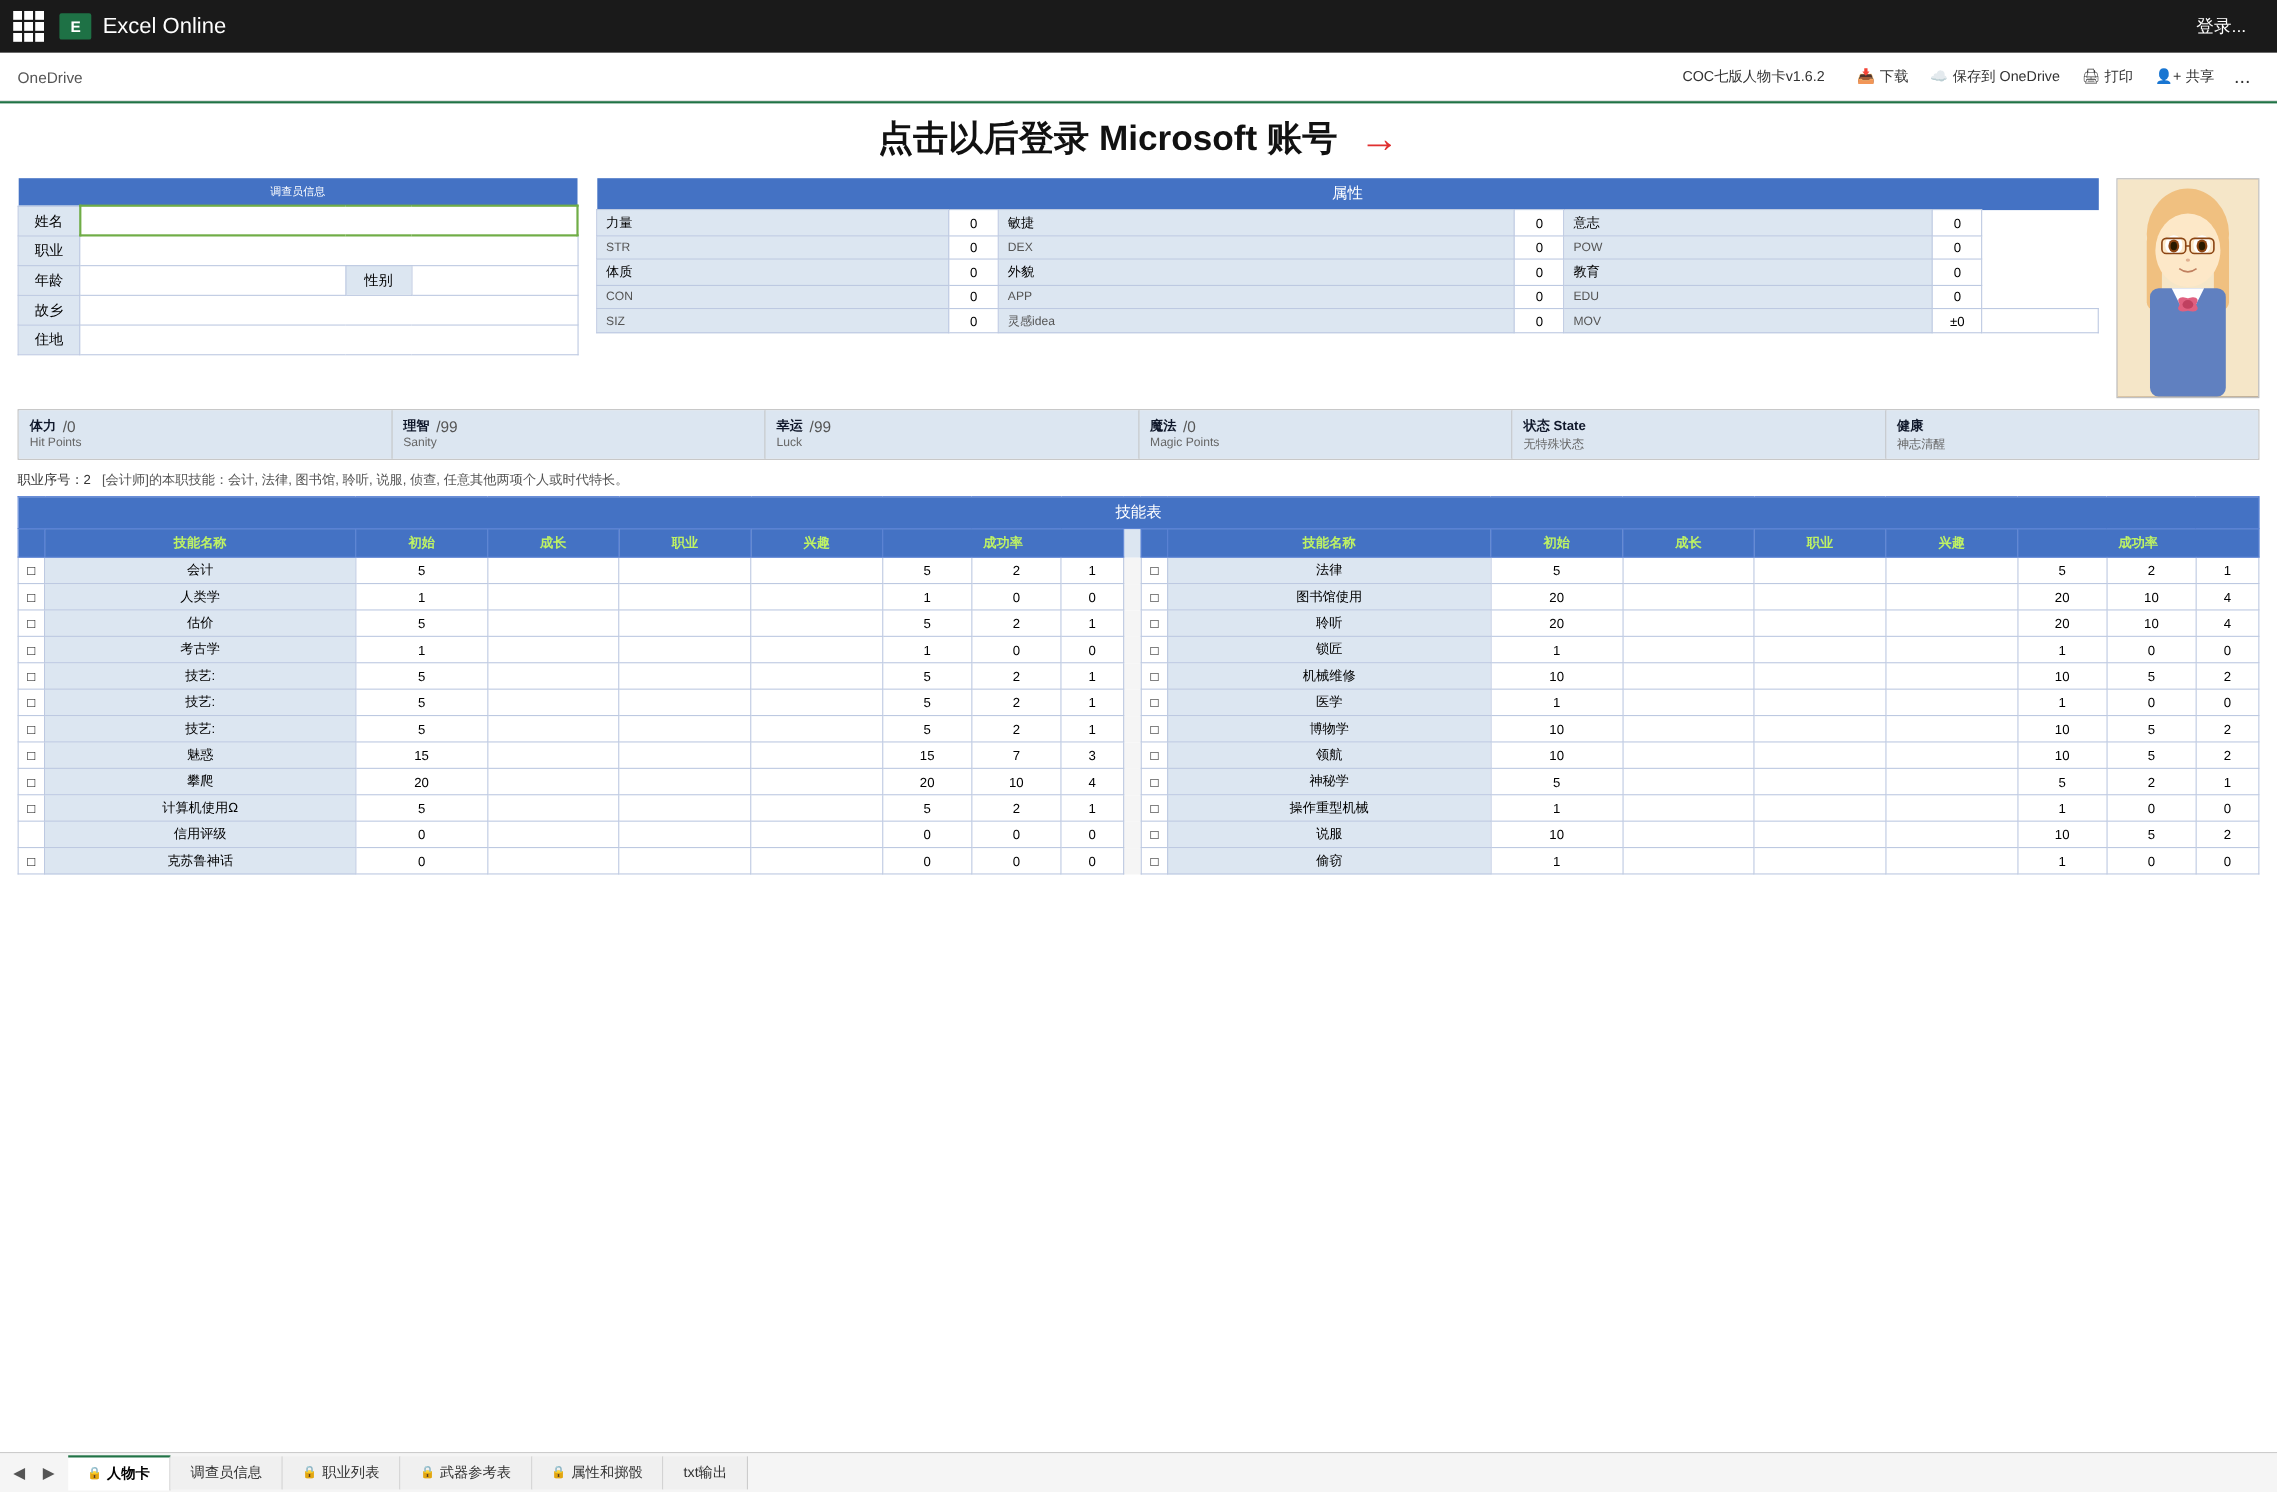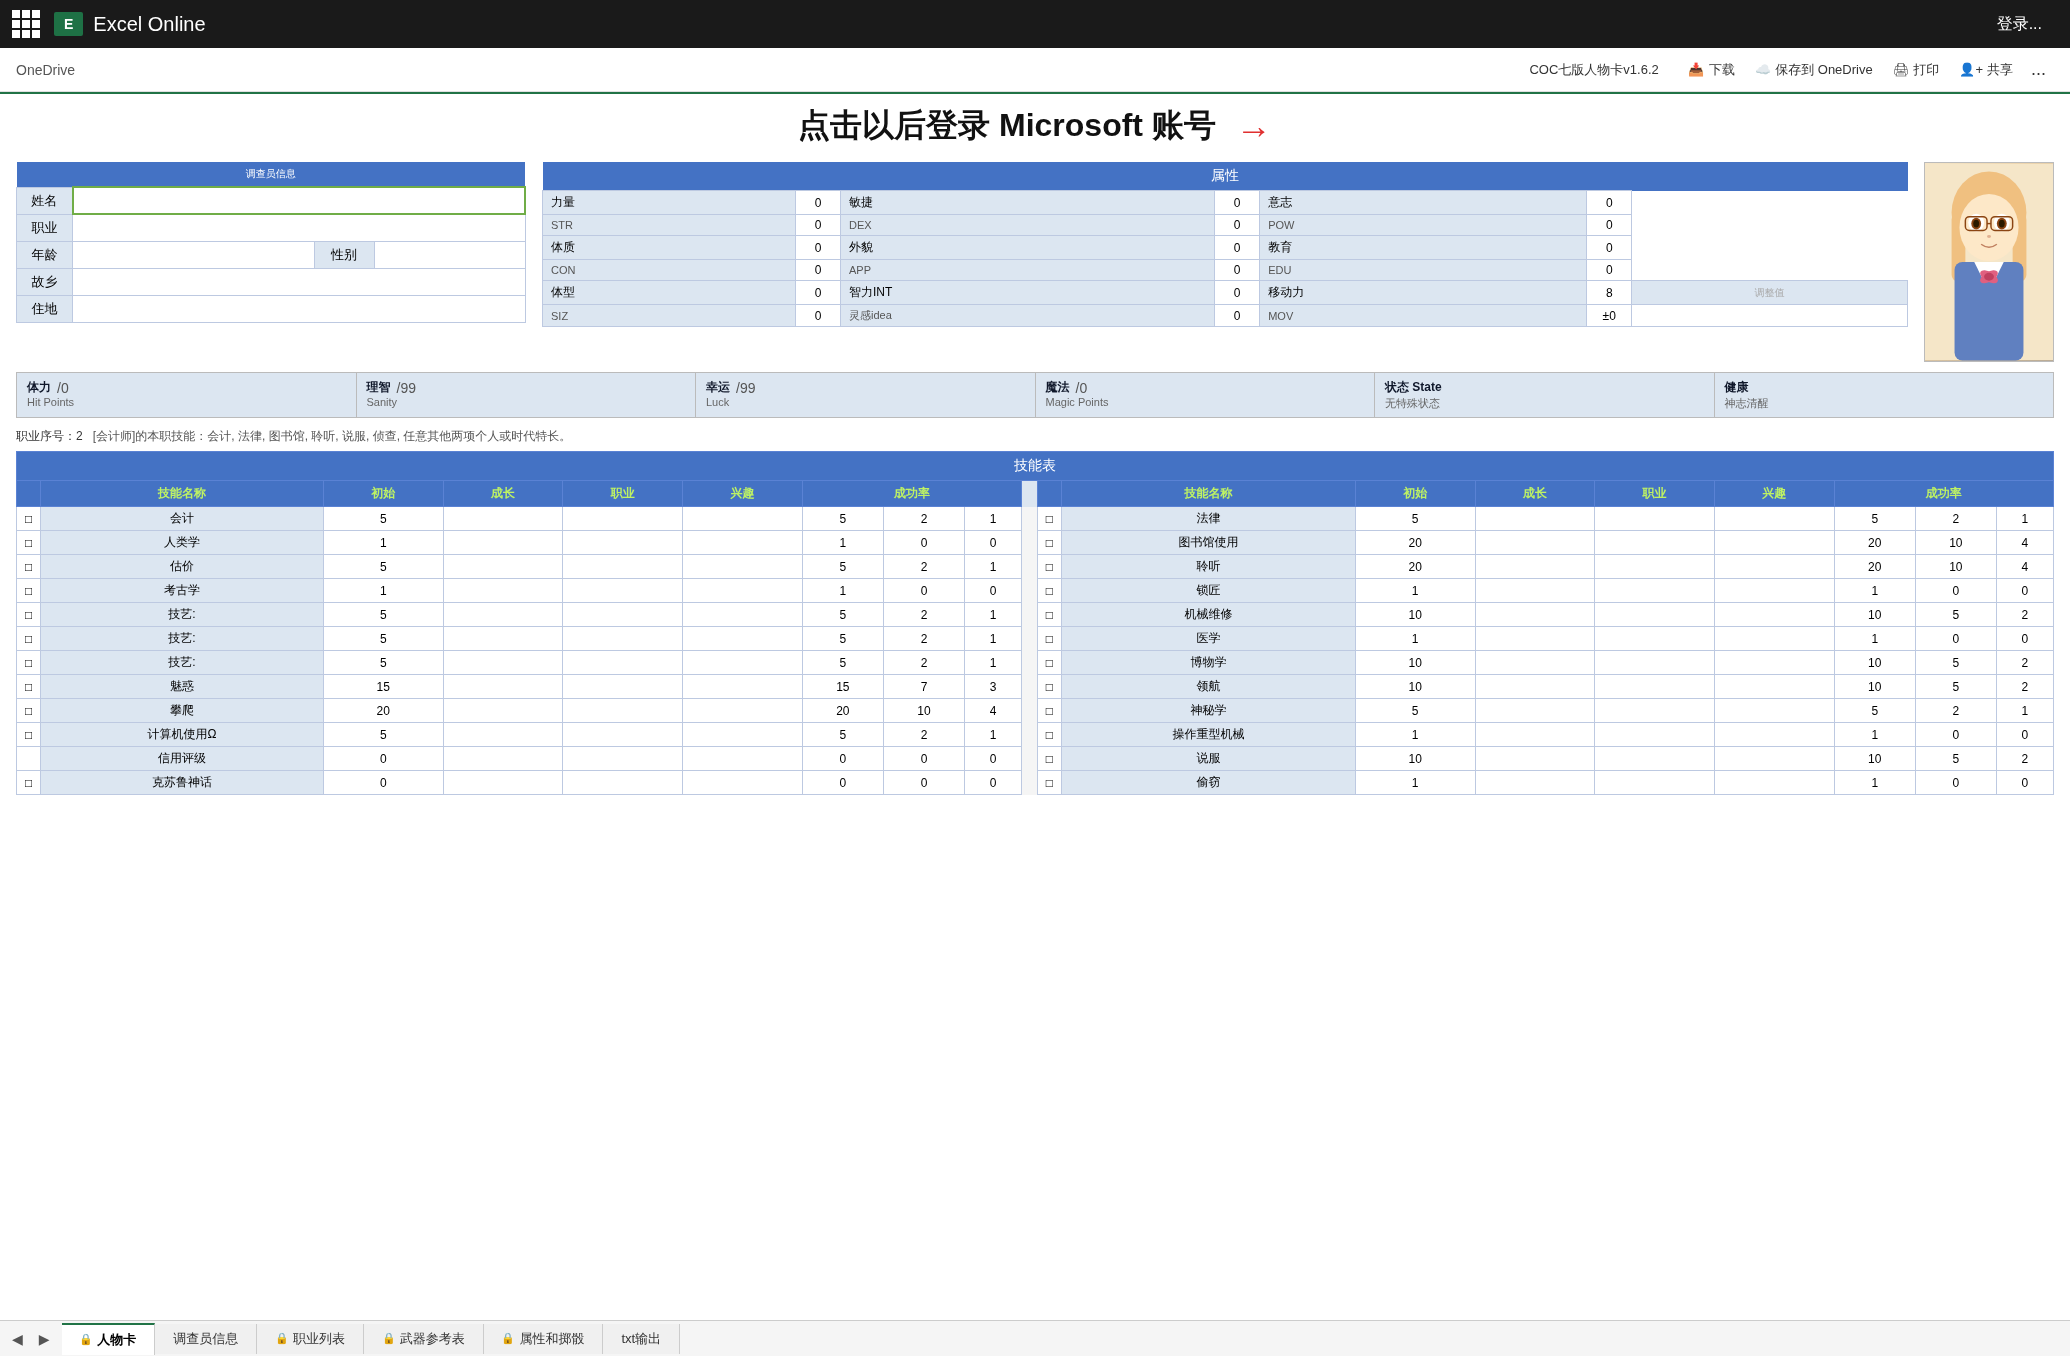--- a/index.html
+++ b/index.html
@@ -212,29 +212,20 @@
           </tr>
           <tr>
             <td class="attr-sub">CON</td>
             <td class="attr-subval">0</td>
             <td class="attr-sub">APP</td>
             <td class="attr-subval">0</td>
             <td class="attr-sub">EDU</td>
             <td class="attr-subval">0</td>
           </tr>
 
-          <tr>
-            <td class="attr-name">体型</td>
-            <td class="attr-val">0</td>
-            <td class="attr-name">智力INT</td>
-            <td class="attr-val">0</td>
-            <td class="attr-name">移动力</td>
-            <td class="attr-val">8</td>
-            <td style="background:#dce6f1;font-size:10px;color:#aaa;border:1px solid #bdc9e1;">调整值</td>
-          </tr>
           <tr>
             <td class="attr-sub">SIZ</td>
             <td class="attr-subval">0</td>
             <td class="attr-sub">灵感idea</td>
             <td class="attr-subval">0</td>
             <td class="attr-sub">MOV</td>
             <td class="attr-subval">±0</td>
             <td style="background:#fff;border:1px solid #bdc9e1;"></td>
           </tr>
         </tbody>

